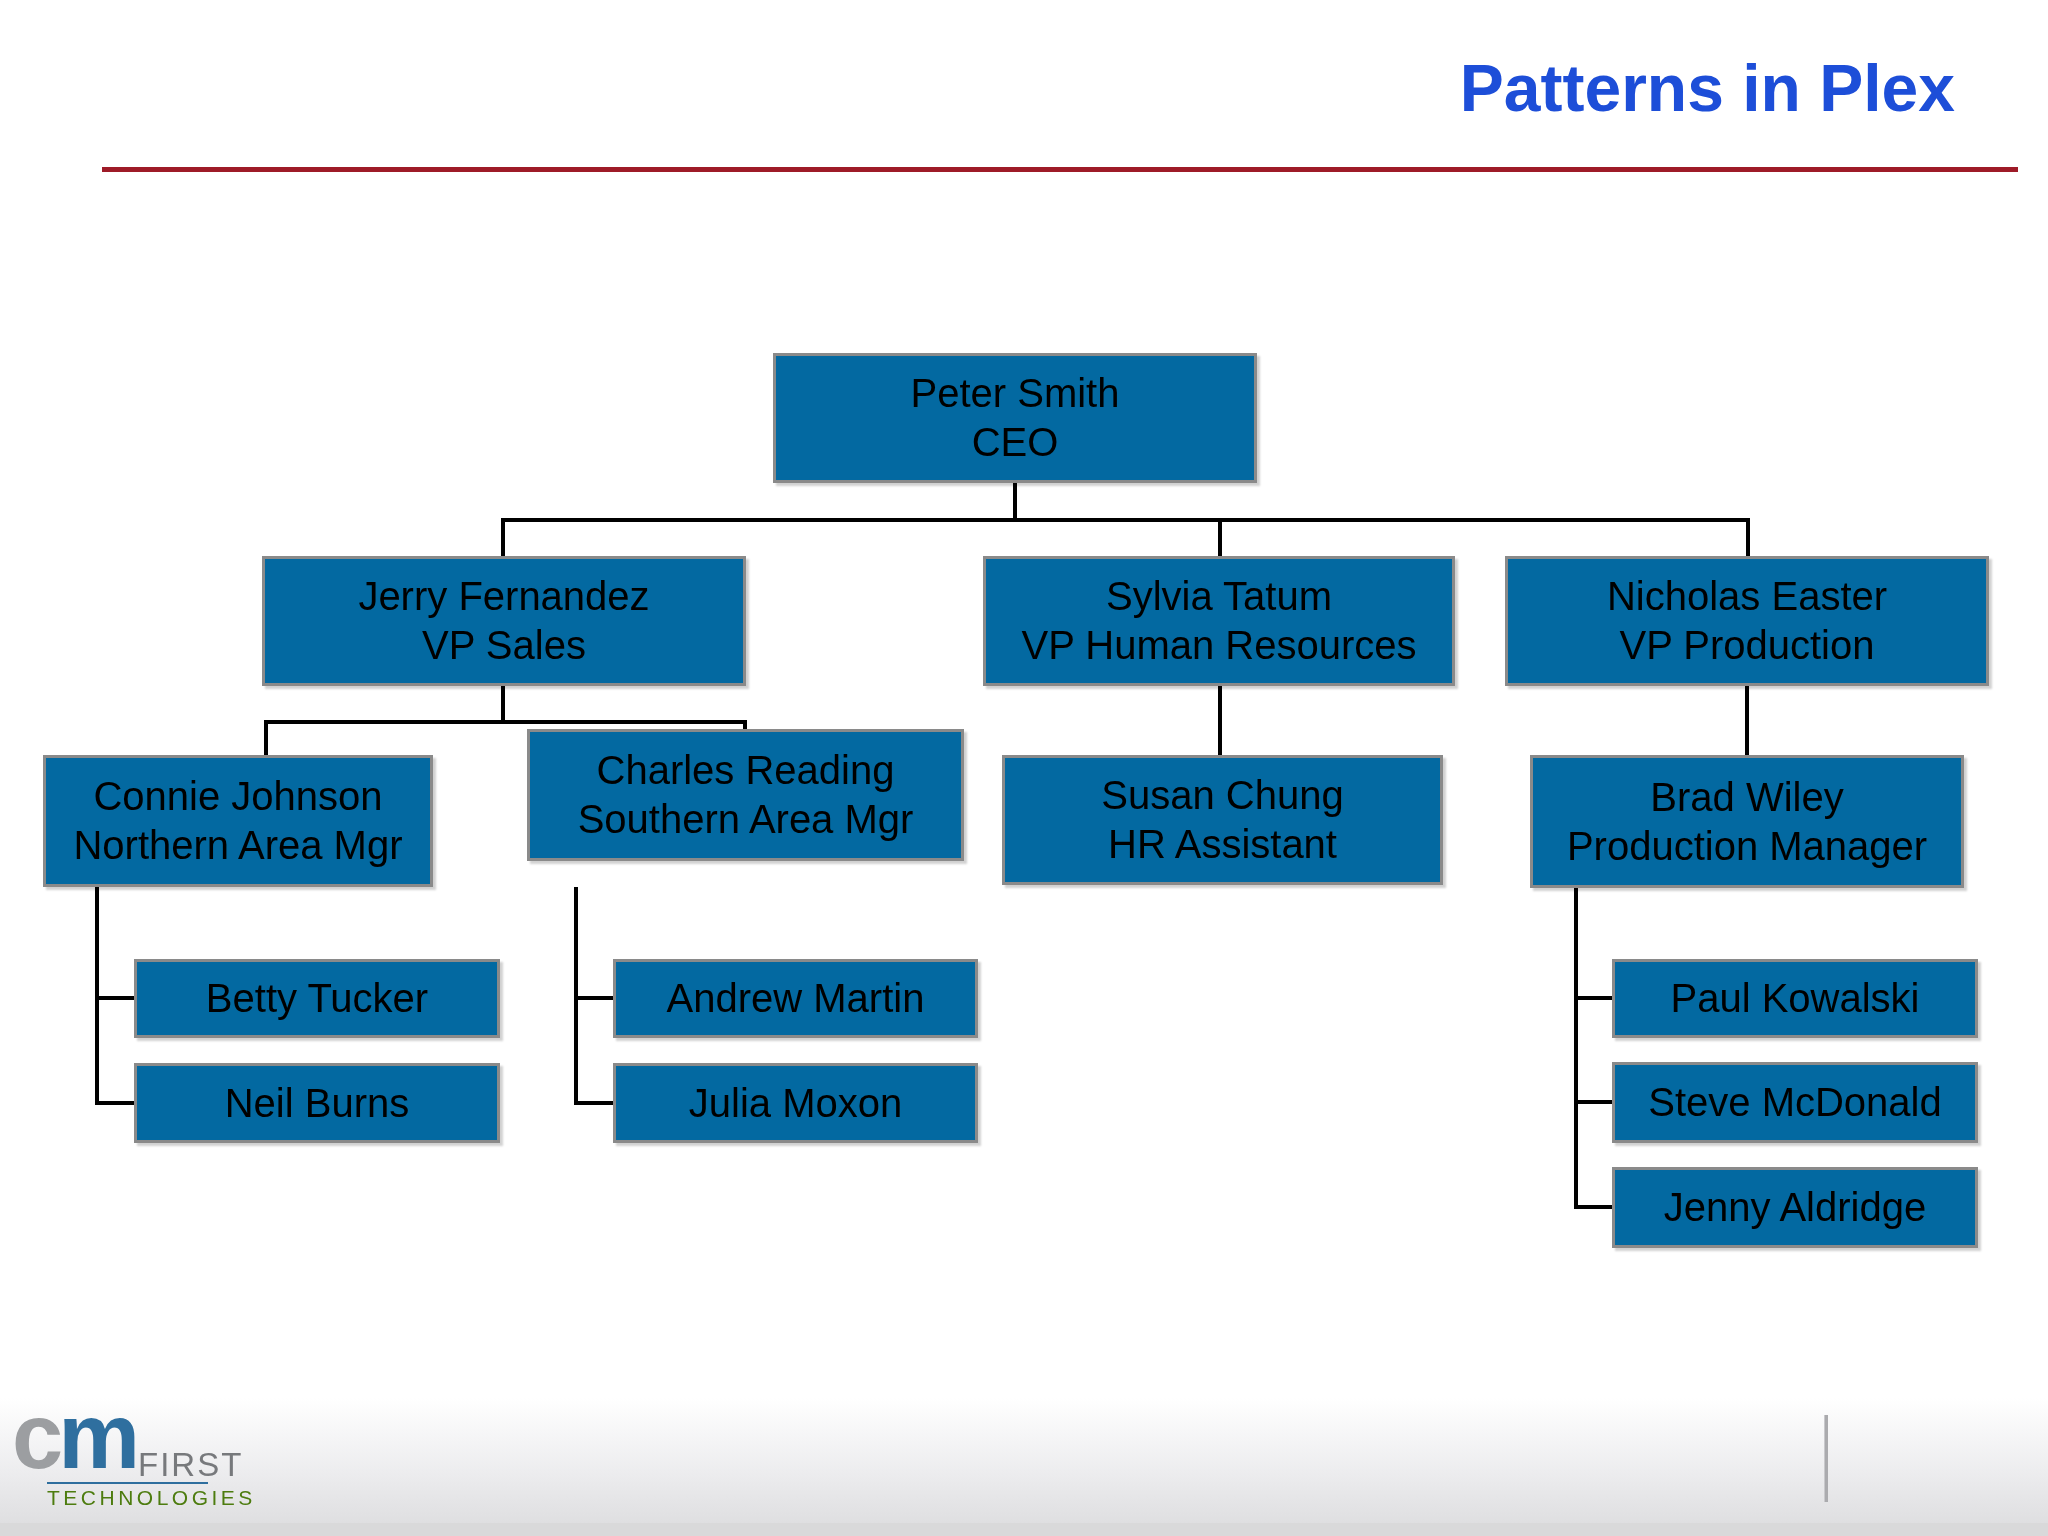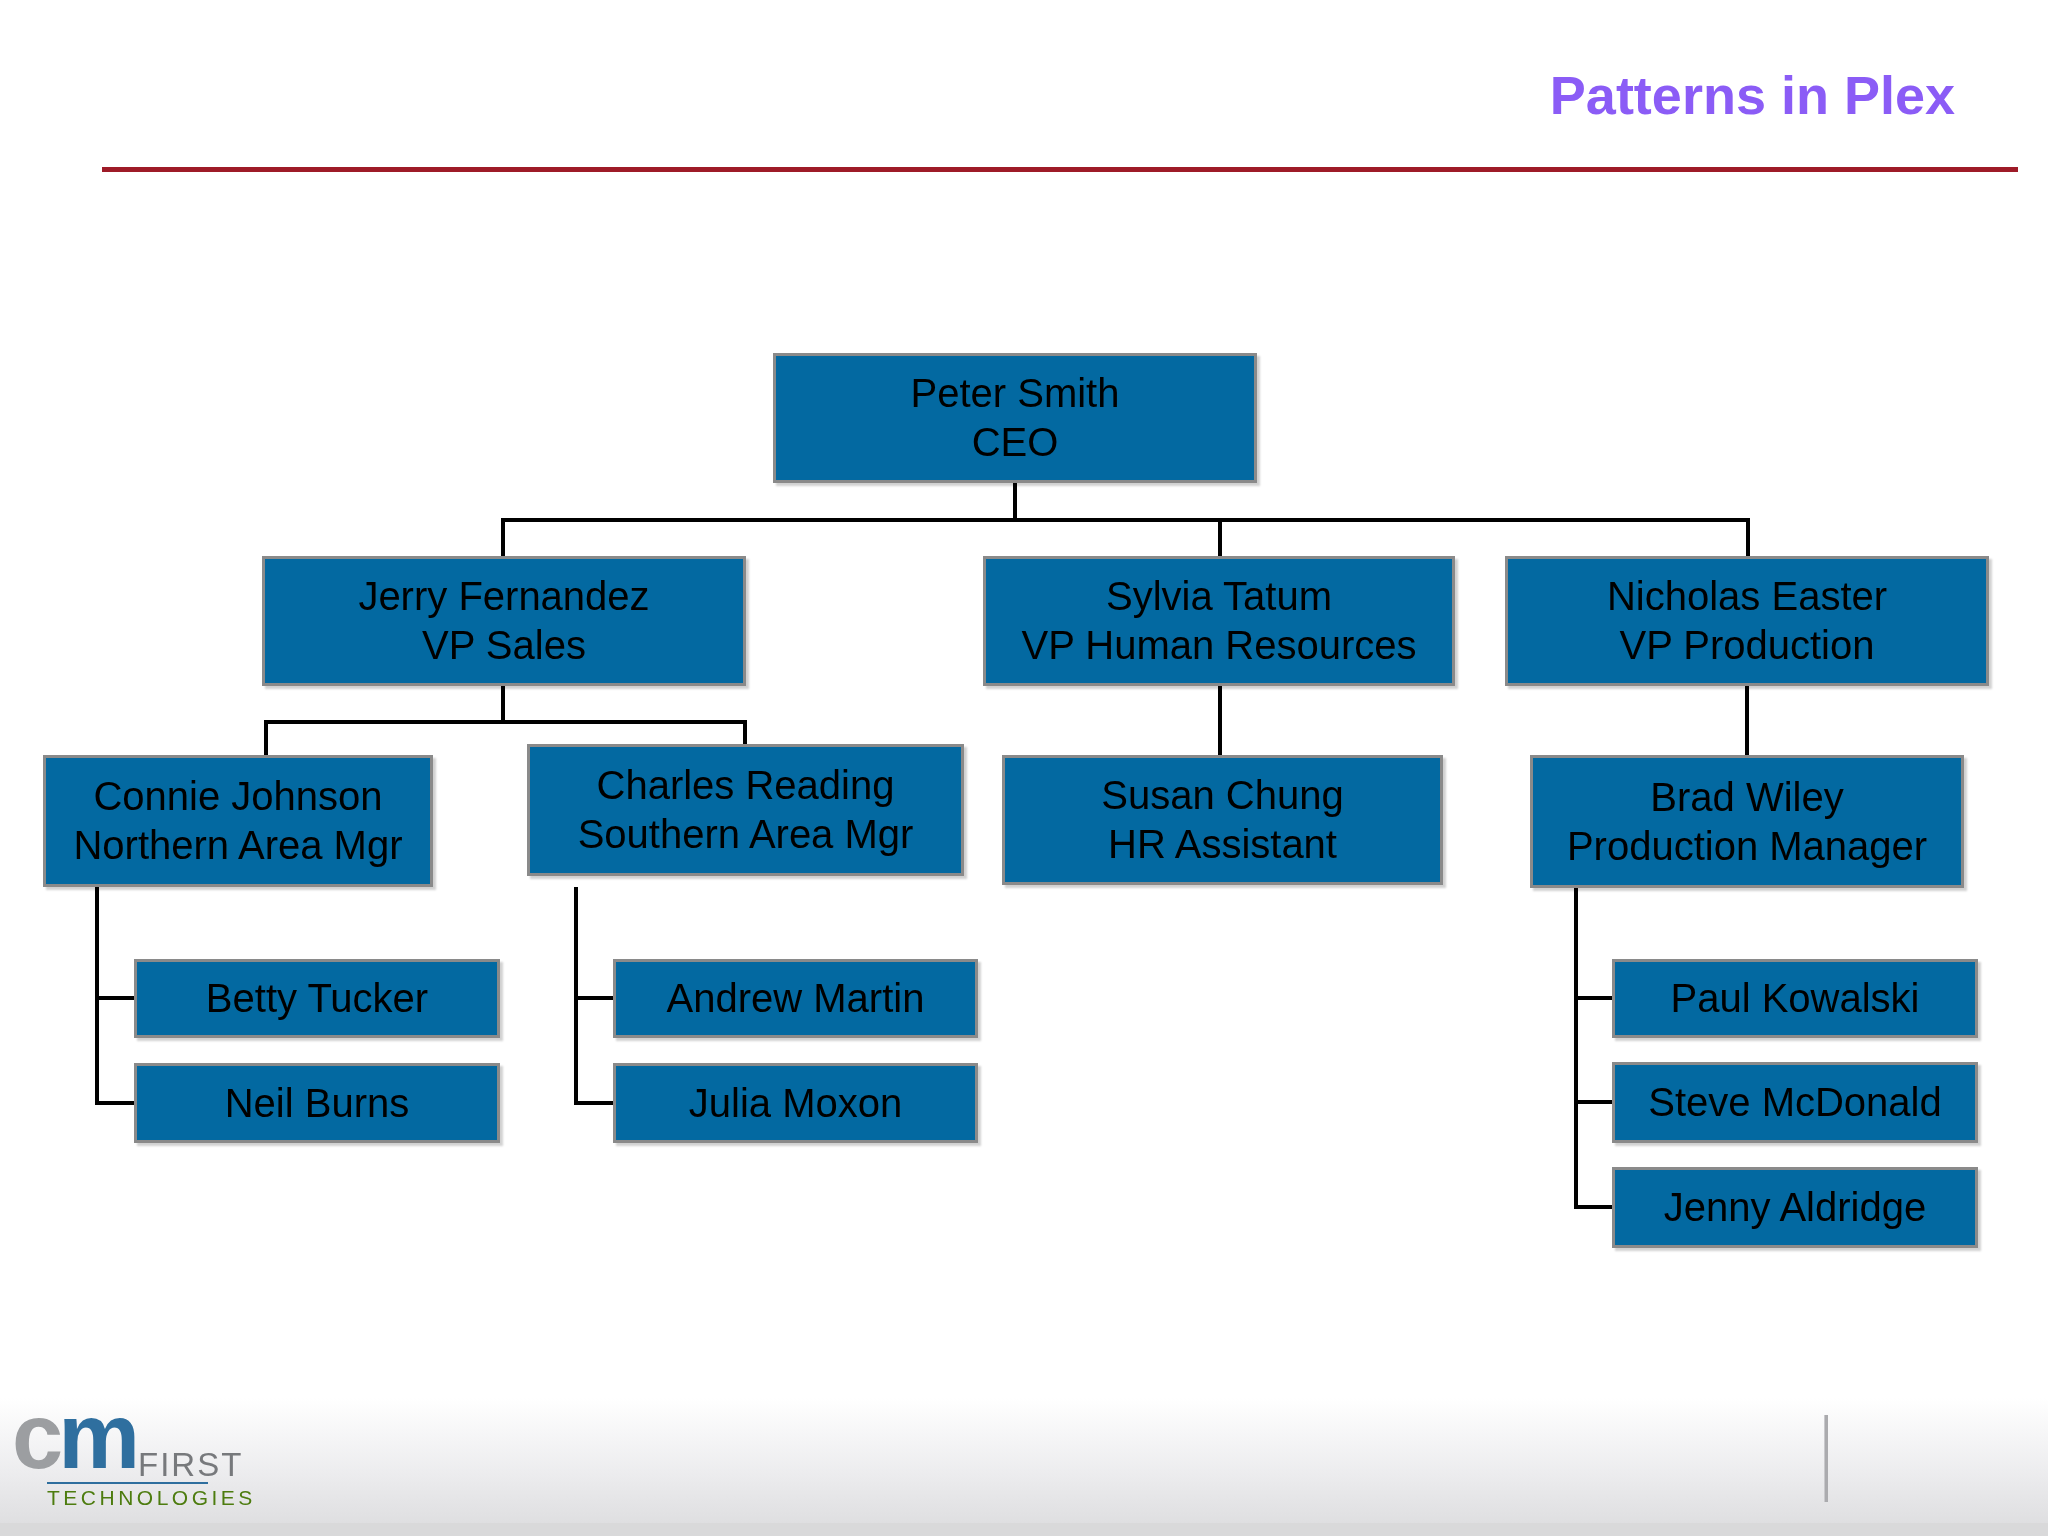--- a/index.html
+++ b/index.html
@@ -4,22 +4,22 @@
 <style>
   html,body{margin:0;padding:0;}
   body{
     width:2048px;height:1536px;position:relative;overflow:hidden;
     background:#ffffff;
     font-family:"Liberation Sans", sans-serif;
   }
 
   
   .slide-title{
-    position:absolute;top:68px;right:93px;
-    font-size:54px;font-weight:bold;color:#8b5cf6;
+    position:absolute;top:55px;right:93px;
+    font-size:66px;font-weight:bold;color:#1d4ed8;
     line-height:1;white-space:nowrap;letter-spacing:0px;
   }
   .title-underline{
     position:absolute;left:102px;top:167px;width:1916px;height:5px;
     background:#9e1b28;
   }
 
   
   .org-node{
     position:absolute;box-sizing:border-box;
@@ -29,21 +29,21 @@
     display:flex;flex-direction:column;align-items:center;justify-content:center;
     text-align:center;color:#000;
   }
   .org-node .line{font-size:40px;line-height:49px;white-space:nowrap;}
 
   #node-peter   {left:773px;  top:353px; width:484px; height:130px;}
   #node-jerry   {left:262px;  top:556px; width:484px; height:130px;}
   #node-sylvia  {left:983px;  top:556px; width:472px; height:130px;}
   #node-nicholas{left:1505px; top:556px; width:484px; height:130px;}
   #node-connie  {left:43px;   top:755px; width:390px; height:132px;}
-  #node-charles {left:527px;  top:744px; width:437px; height:132px;}
+  #node-charles {left:527px;  top:729px; width:437px; height:132px;}
   #node-susan   {left:1002px; top:755px; width:441px; height:130px;}
   #node-brad    {left:1530px; top:755px; width:434px; height:133px;}
   #node-betty   {left:134px;  top:959px; width:366px; height:79px;}
   #node-neil    {left:134px;  top:1063px;width:366px; height:80px;}
   #node-andrew  {left:613px;  top:959px; width:365px; height:79px;}
   #node-julia   {left:613px;  top:1063px;width:365px; height:80px;}
   #node-paul    {left:1612px; top:959px; width:366px; height:79px;}
   #node-steve   {left:1612px; top:1062px;width:366px; height:81px;justify-content:center;}
   #node-jenny   {left:1612px; top:1167px;width:366px; height:81px;}
 

